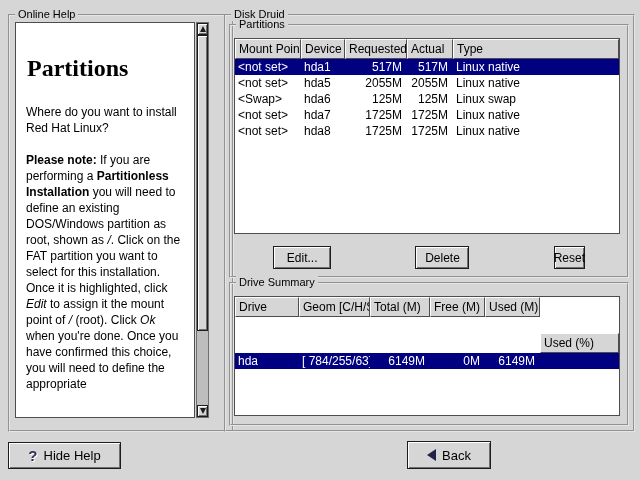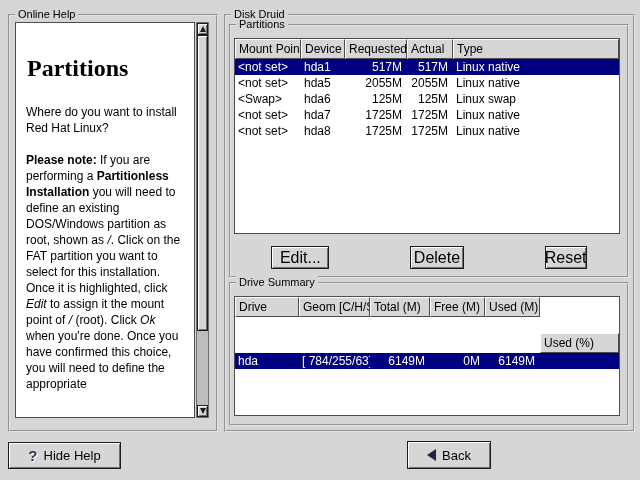--- a/index.html
+++ b/index.html
@@ -12,21 +12,21 @@
   .frame { position:absolute; border:2px groove #e6e6e6; }
   .ftitle {
     position:absolute; top:-8px; left:5px; background:#d6d6d6;
     padding:0 3px; font-size:11px; line-height:13px; white-space:nowrap;
   }
   
   .btn {
     display:flex; align-items:center; justify-content:center; gap:6px;
     background:#d6d6d6; border:1px solid #1c1c1c; box-sizing:border-box;
     box-shadow: inset 1px 1px 0 #ffffff, inset -1px -1px 0 #6f6f6f;
-    font-size:16px; cursor:default; user-select:none;
+    font-size:12px; cursor:default; user-select:none;
   }
   .footer-btn { position:absolute; font-size:13px; }
   .disabled { color:#6e6e6e; text-shadow:1px 1px 0 #f2f2f2; }
   
   .sunken { background:#ffffff; border:1px solid #4d4d4d; box-sizing:border-box; }
   
   .thead { display:flex; }
   .hcell {
     box-sizing:border-box; background:#d6d6d6; height:20px; line-height:15px;
     border-top:1px solid #ffffff; border-left:1px solid #ffffff;
@@ -36,37 +36,37 @@
   .trow { display:flex; height:16px; line-height:16px; }
   .trow.sel { background:#000080; color:#ffffff; }
   .cell { box-sizing:border-box; padding:0 3px; white-space:nowrap; overflow:hidden; }
   .num { text-align:right; padding-right:5px; }
   .p0{width:66px}.p1{width:44px}.p2{width:62px}.p3{width:46px}.p4{flex:1}
   .d0{width:64px}.d1{width:71px}.d2{width:60px}.d3{width:55px}.d4{width:55px}
   .d5{flex:1; display:flex; align-items:center; gap:4px;margin-top:36px;}
   .used-bar { width:30px; height:11px; border:1px solid #000; background:#800000; }
   .used-fill { height:100%; background:#e00000; }
   
-  #help-frame { left:8px; top:14px; width:206px; height:414px; }
+  #help-frame { left:8px; top:14px; width:206px; height:414px;padding-left:16px; }
   #help-view { position:absolute; left:5px; top:6px; width:180px; height:396px; overflow:hidden; padding:4px 10px; }
   #help-view h1 { font-family:"Liberation Serif", serif; font-size:24px; font-weight:bold; margin:28px 0 22px 1px; }
   #help-body p { margin:0 0 16px; line-height:16px; }
   #help-scrollbar { position:absolute; left:186px; top:6px; width:13px; height:396px; background:#bdbdbd; border:1px solid #6f6f6f; box-sizing:border-box; }
   .sb-btn { position:absolute; left:0; width:11px; height:12px; background:#d6d6d6;
     box-shadow: inset 1px 1px 0 #fff, inset -1px -1px 0 #6f6f6f; border:1px solid #1c1c1c; box-sizing:border-box;
     display:flex; align-items:center; justify-content:center; }
   .sb-thumb { position:absolute; left:0; top:12px; width:11px; height:296px; background:#d6d6d6;
     box-shadow: inset 1px 1px 0 #fff, inset -1px -1px 0 #6f6f6f; border:1px solid #1c1c1c; box-sizing:border-box; }
   #druid-frame { left:224px; top:14px; width:407px; height:414px; }
   #partitions-frame { left:3px; top:8px; width:396px; height:250px; }
   #pt { position:absolute; left:3px; top:12px; width:386px; height:196px; }
   #pt-rows, #ds-rows { background:#fff; }
   .btnrow { position:absolute; left:0; right:0; bottom:7px; display:flex; justify-content:space-around; }
   .btnrow .btn { height:23px; }
-  #edit-btn{width:58px} #delete-btn{width:54px} #reset-btn{width:42px}
+  #edit-btn{width:58px} #delete-btn{width:54px} #reset-btn{width:31px}
   #summary-frame { left:3px; top:266px; width:396px; height:140px; }
   #ds { position:absolute; left:3px; top:12px; width:386px; height:120px; }
   
   #hide-help-btn { left:8px; top:442px; width:113px; height:27px; }
   #back-btn { left:407px; top:441px; width:84px; height:28px; }
   #next-btn { left:532px; top:441px; width:100px; height:28px; }
   .qicon { font-weight:bold; font-size:15px; color:#30305c; text-shadow:1px 1px 0 #fff; }
   .tri { width:0; height:0; }
   .tri-up   { border-left:3px solid transparent; border-right:3px solid transparent; border-bottom:6px solid #1c1c1c; }
   .tri-down { border-left:3px solid transparent; border-right:3px solid transparent; border-top:6px solid #1c1c1c; }

